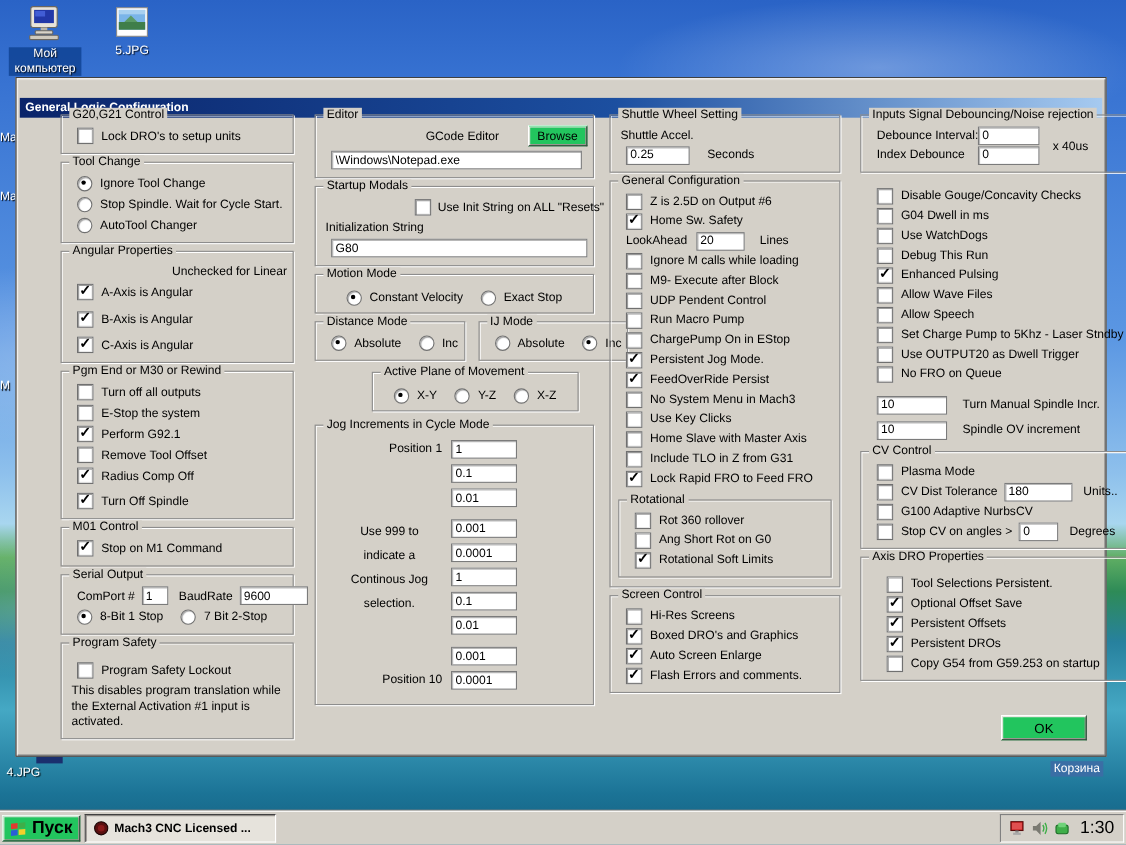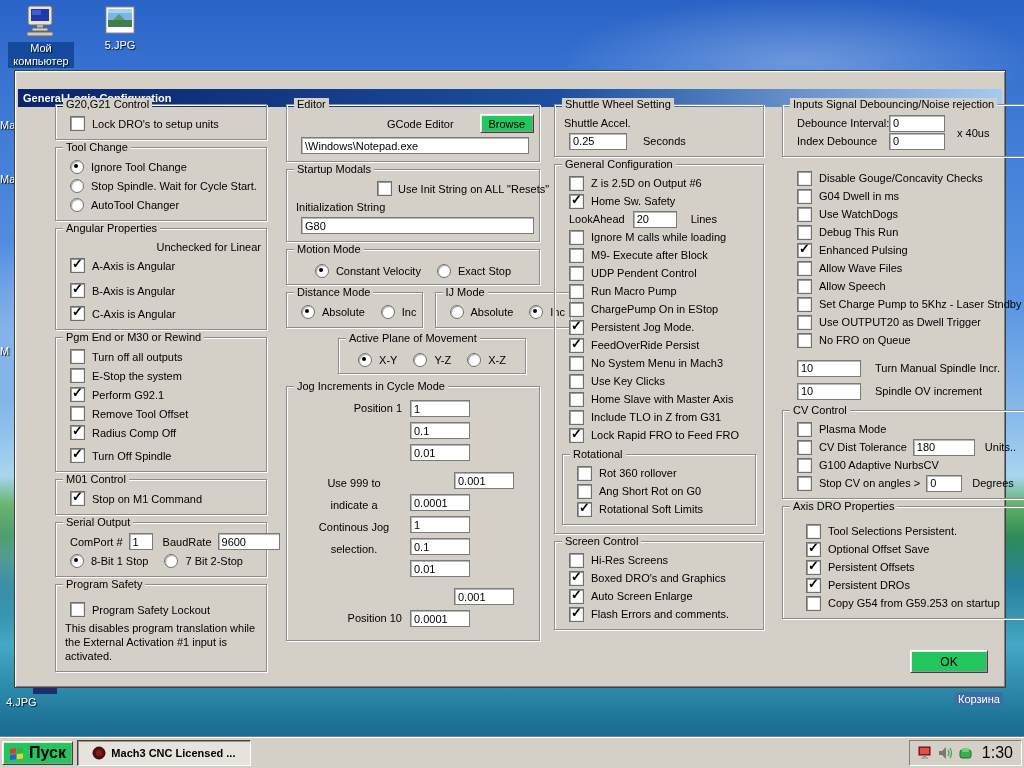--- a/index.html
+++ b/index.html
@@ -63,34 +63,34 @@
   .ok-btn{position:absolute;right:14px;bottom:11px;width:78px;height:23px;font-size:12px;}
   .x40{margin-left:12px;position:relative;top:10px;}
 
   
   .jogwrap{display:flex;padding:4px 0 2px 6px;}
   .jogleft{width:112px;display:flex;flex-direction:column;text-align:center;}
   .jogleft .pos{height:22px;line-height:17px;text-align:right;padding-right:8px;}
   .jogleft .jnote{line-height:22px;}
   .jogright{display:flex;flex-direction:column;}
   .jogright input{width:60px;margin-bottom:5px;}
-  .jgap{margin-top:6px;margin-left:44px;}
+  .jgap{margin-top:6px;}
   .spacer{flex:1;}
 
   .two-col{display:flex;gap:12px;}
   .two-col > div{flex:1;}
 
   
   .taskbar{position:absolute;left:0;bottom:0;width:1024px;height:30px;background:#d4d0c8;
       border-top:1px solid #fff;box-shadow:0 -1px 0 #808080;display:flex;align-items:center;}
   .start-btn{display:flex;align-items:center;gap:4px;height:24px;margin-left:2px;padding:0 6px;
       font-weight:bold;font-size:16px;}
   .task-btn{display:flex;align-items:center;gap:5px;height:24px;margin-left:4px;padding:0 7px;width:158px;
       background:#e6e3dc;border:1px solid;border-color:#404040 #fff #fff #404040;
-      box-shadow:inset 1px 1px 0 #9a9690;font-weight:bold;white-space:nowrap;overflow:hidden;justify-content:center;}
+      box-shadow:inset 1px 1px 0 #9a9690;font-weight:bold;white-space:nowrap;overflow:hidden;}
   .tray{margin-left:auto;display:flex;align-items:center;gap:5px;height:24px;margin-right:2px;
       padding:0 8px;border:1px solid;border-color:#808080 #fff #fff #808080;}
   .clock{margin-left:4px;font-size:16px;}
 </style>
 </head>
 <body>
 
 <div class="desktop">
 
   <div class="dicon" style="left:8px;top:5px;width:66px">

